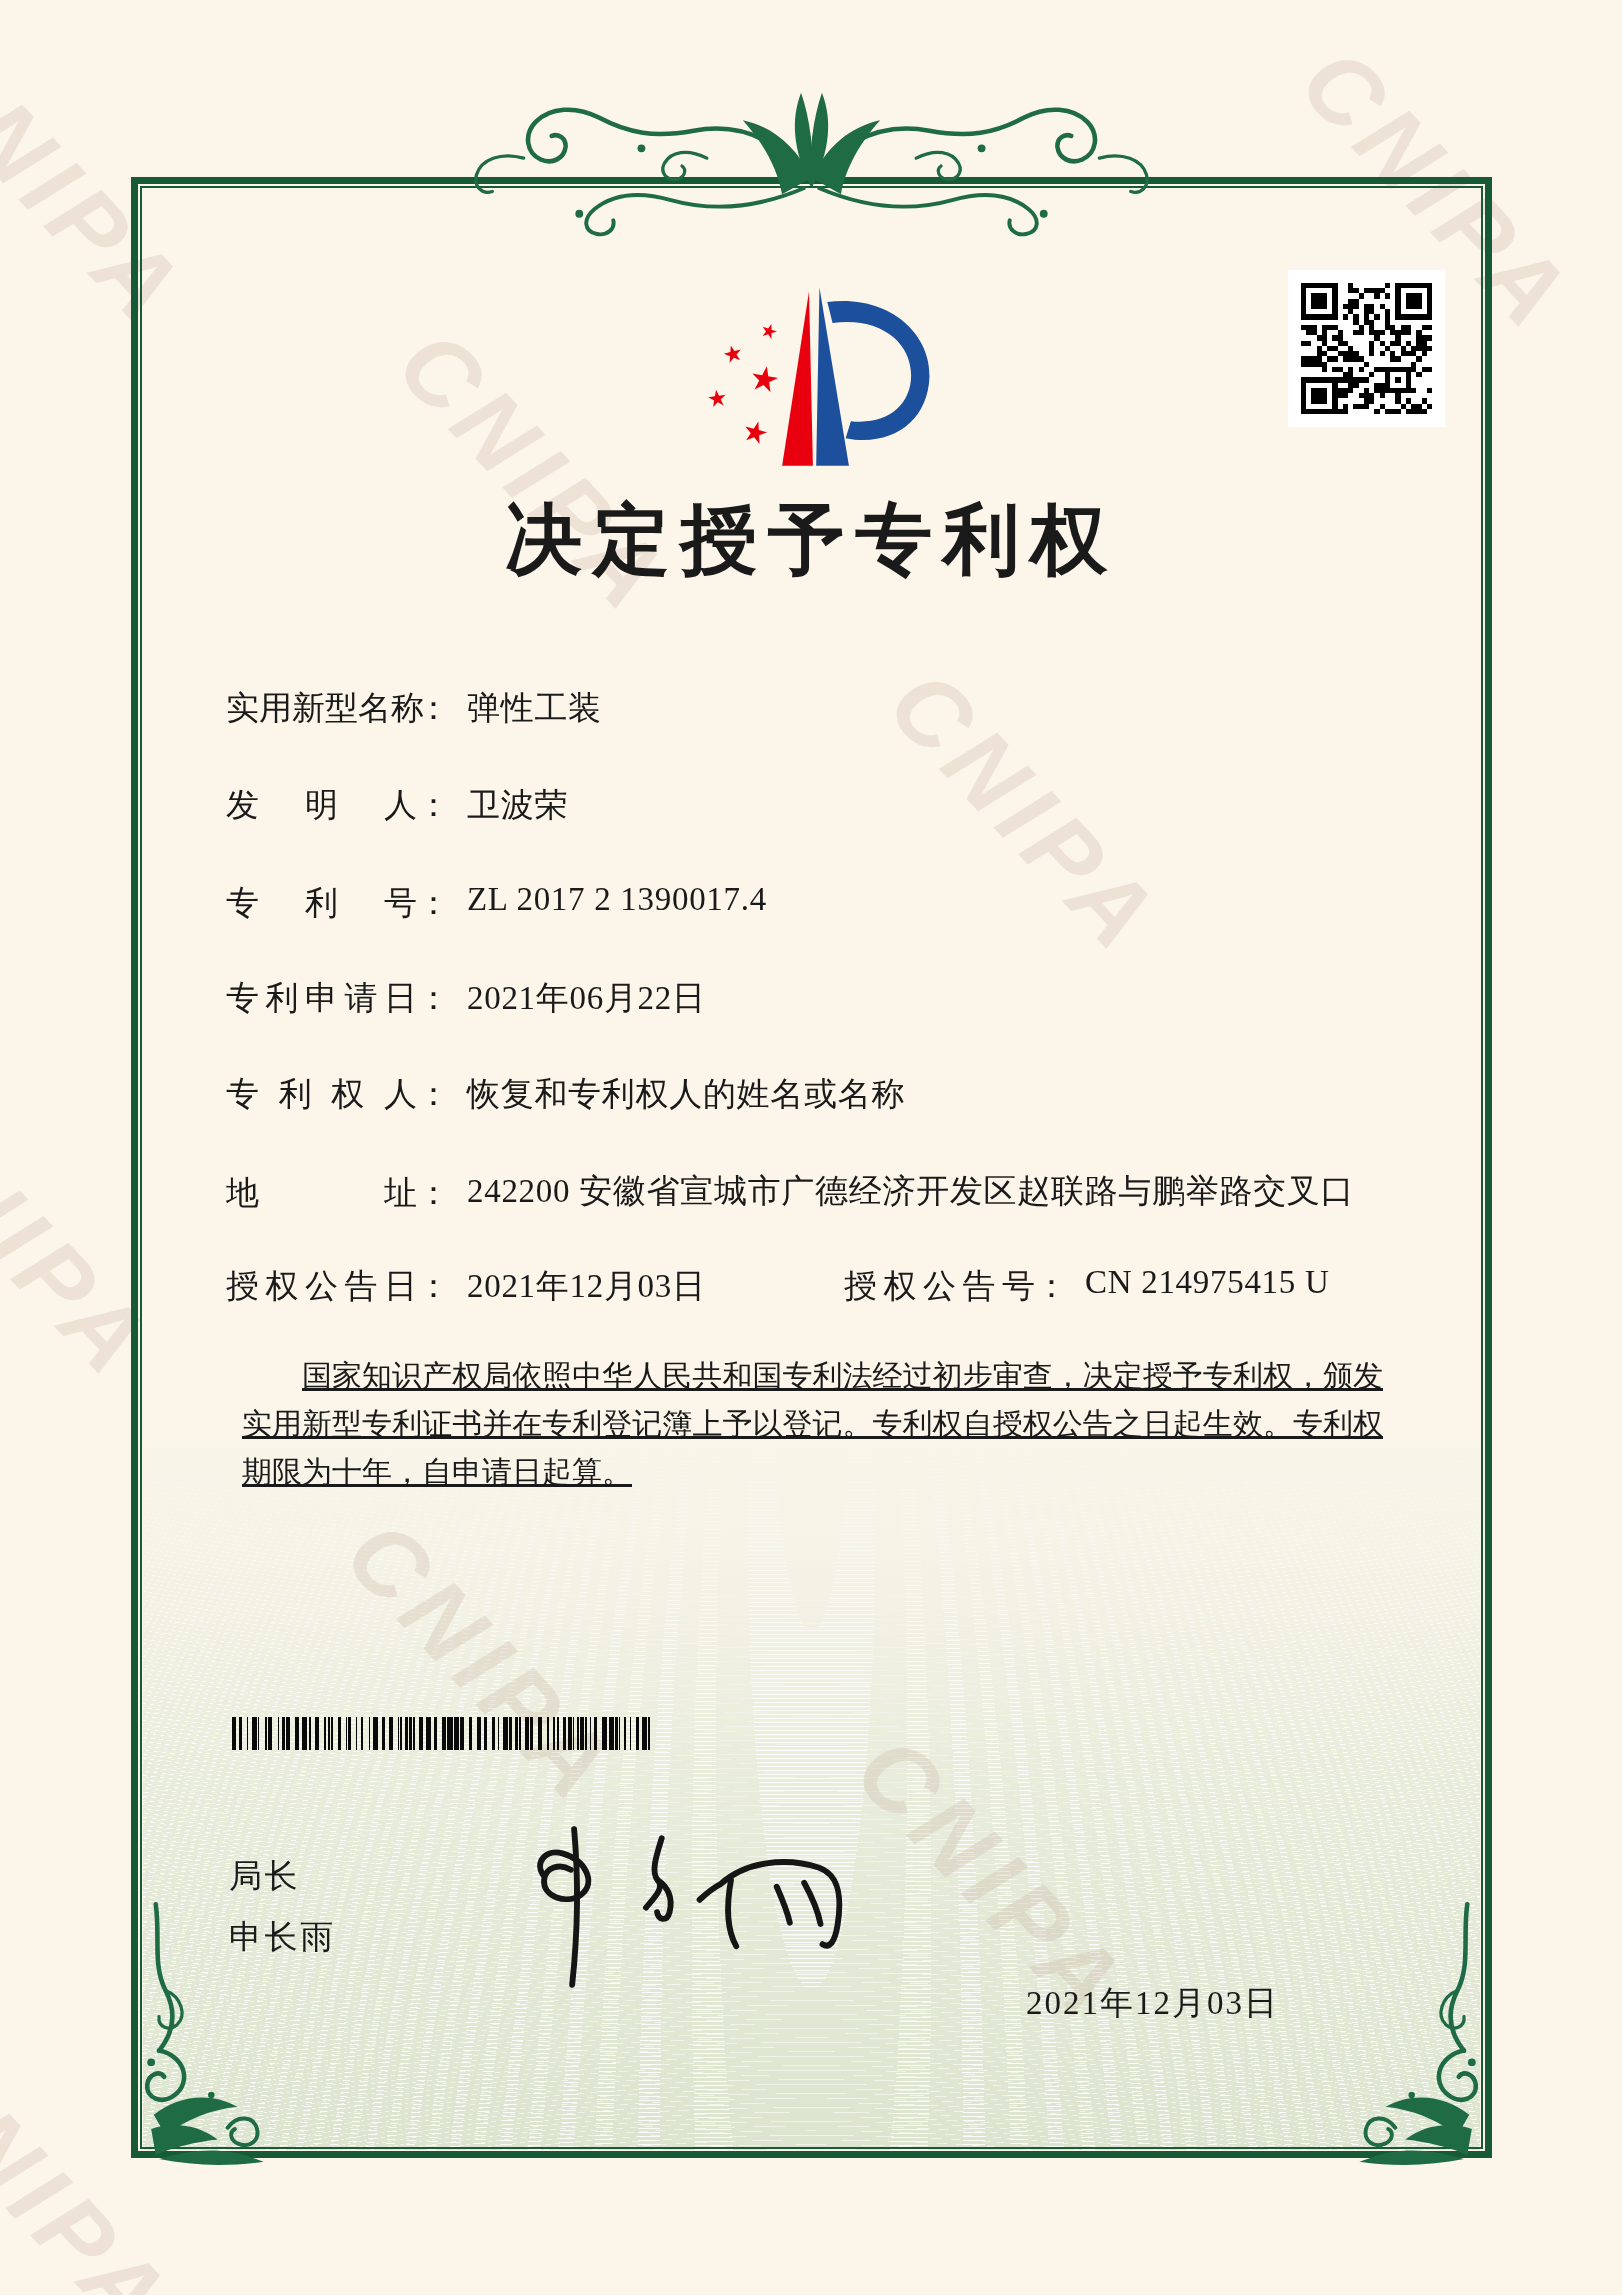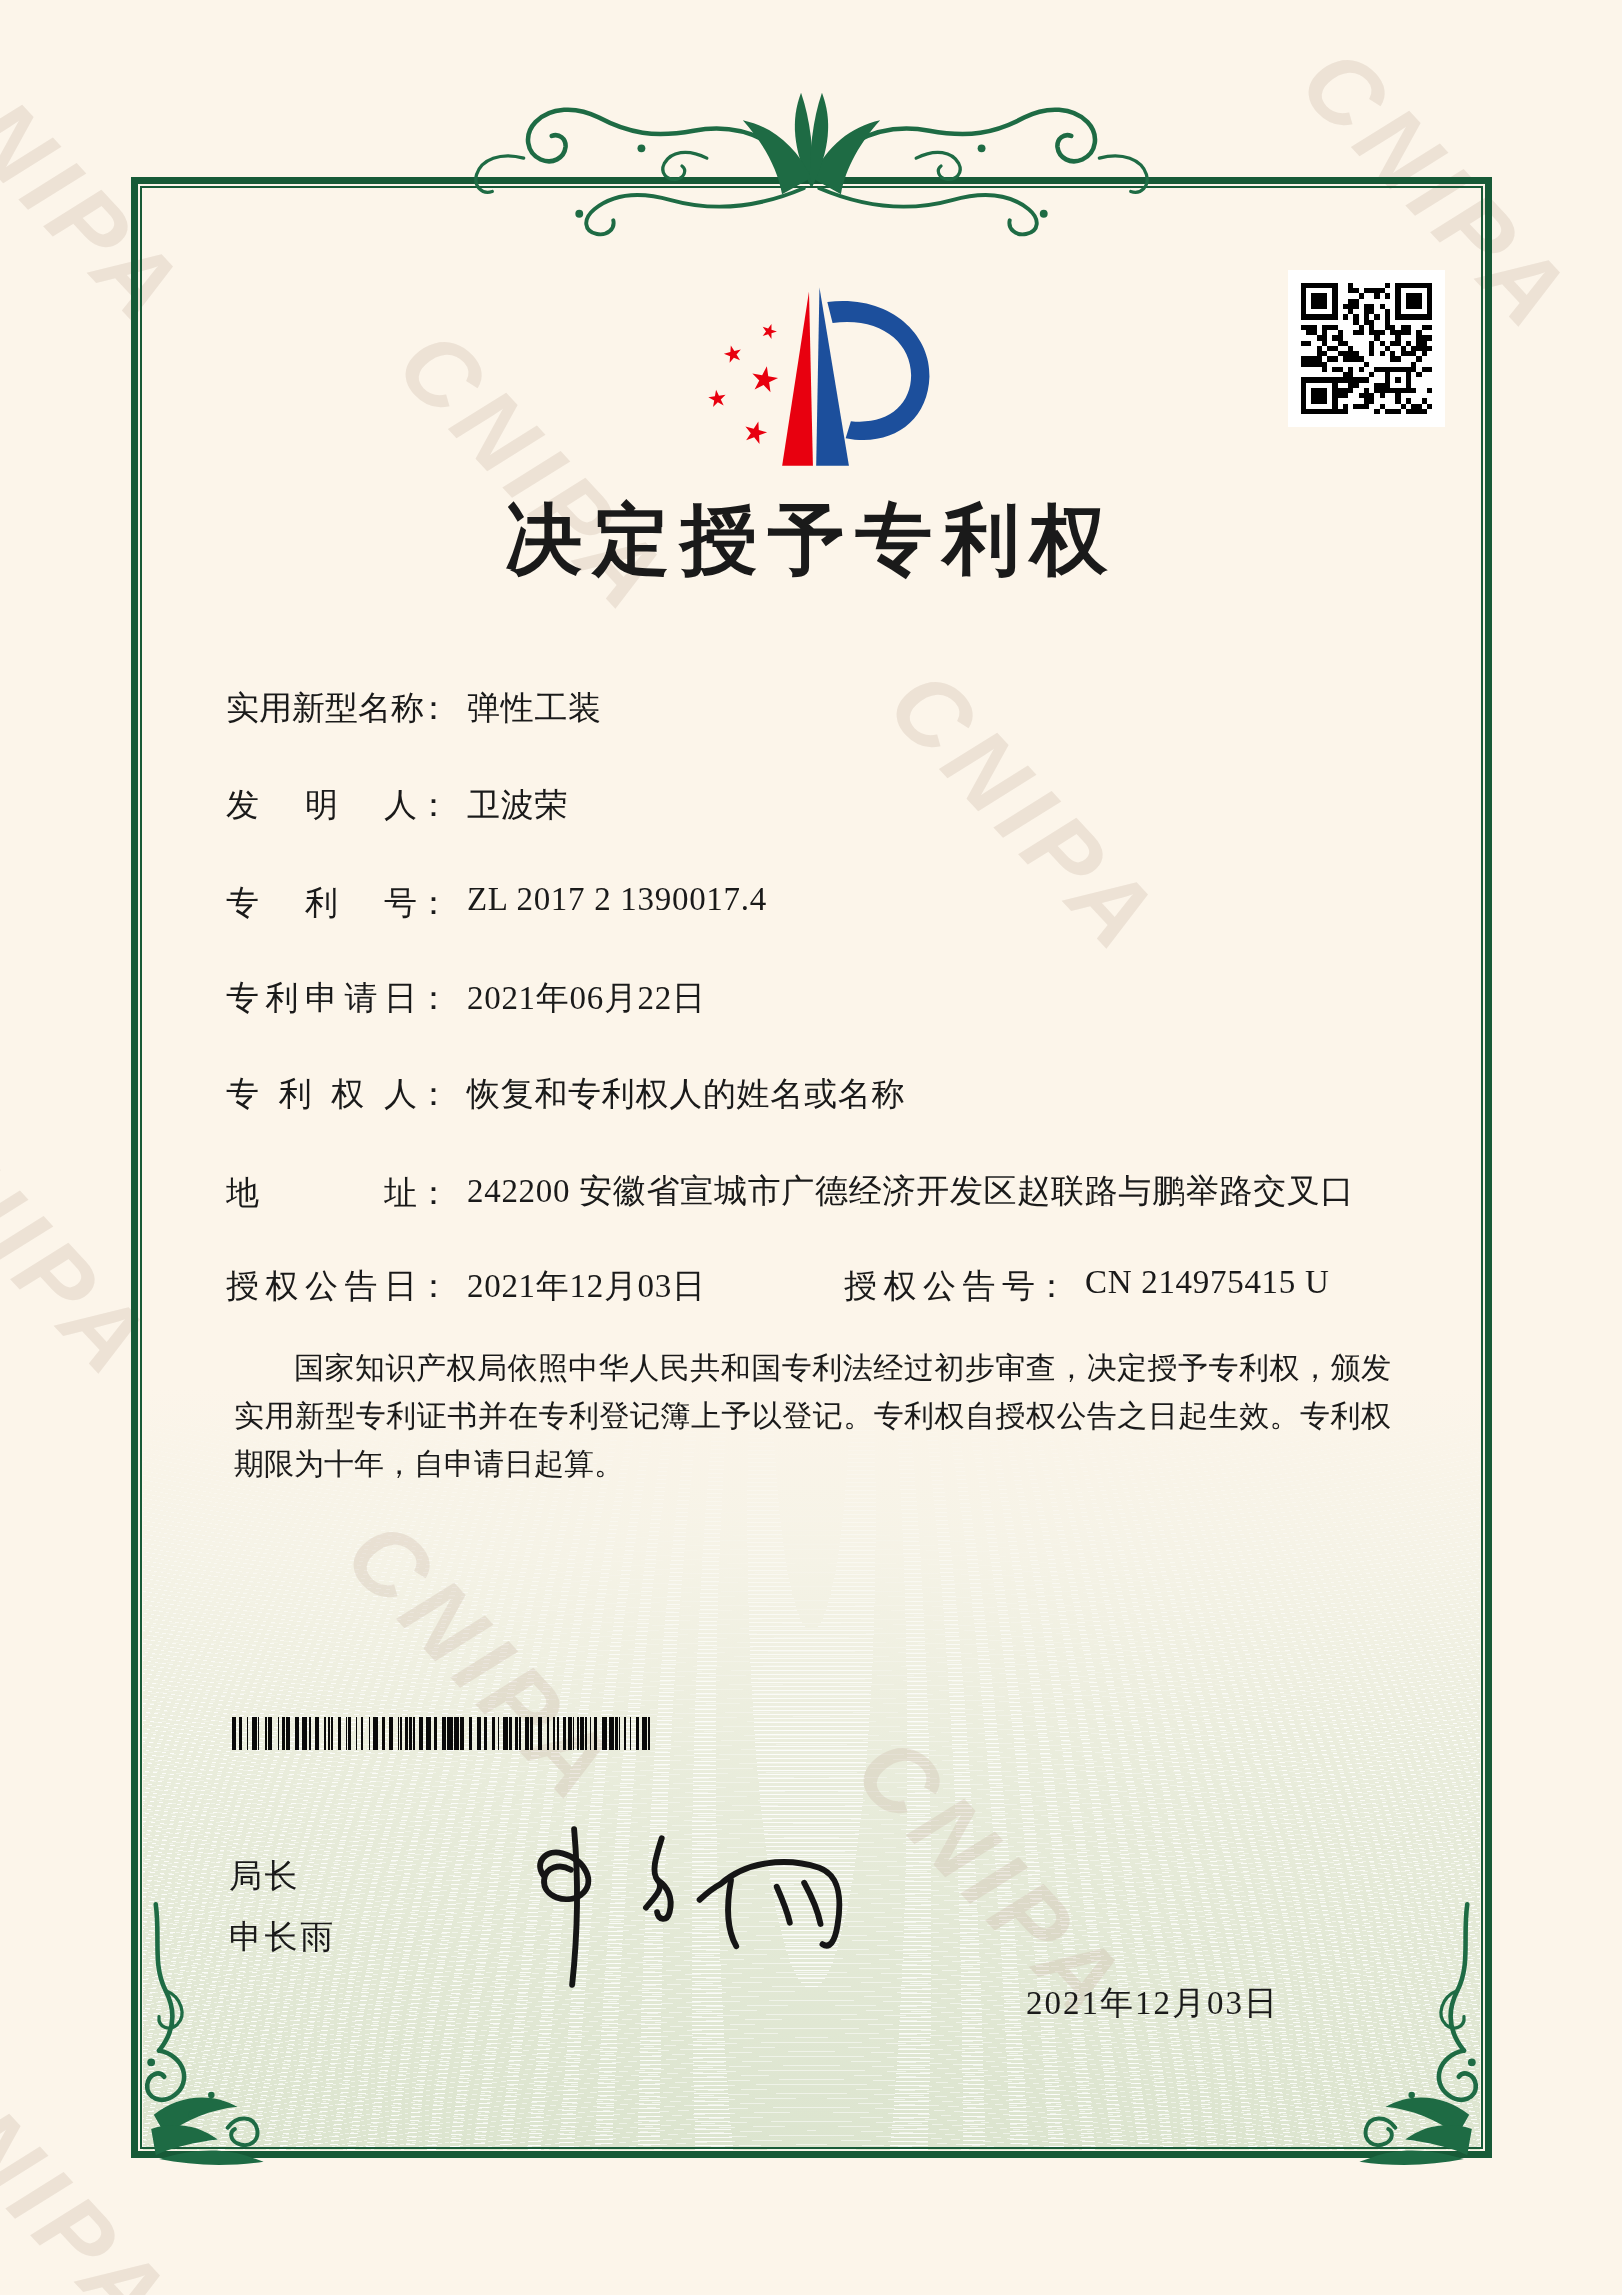--- a/index.html
+++ b/index.html
@@ -67,21 +67,21 @@
   
   .field-row{position:absolute;left:226px;font-size:33px;white-space:nowrap;z-index:5;}
   .label-box{display:inline-flex;justify-content:space-between;width:191px;vertical-align:top;}
   .colon{display:inline-block;vertical-align:top;}
   .value{display:inline-block;margin-left:17px;vertical-align:top;letter-spacing:0.7px;}
   .value.wide{white-space:normal;width:921px;line-height:41px;}
   .grant-group2{position:absolute;left:618px;top:0;white-space:nowrap;}
   
   .body-block{position:absolute;left:226px;top:1336px;width:1173px;z-index:5;
               font-size:30px;line-height:48px;text-align:justify;}
-  .body-block p{margin:8px;text-indent:60px;}
+  .body-block p{margin:16px;text-indent:60px;text-decoration:underline;}
   
   .barcode{position:absolute;left:232px;top:1717px;width:423px;height:33px;z-index:5;
            overflow:hidden;white-space:nowrap;font-size:0;}
   .barcode i{display:inline-block;height:33px;background:#090909;}
   .officer-title{position:absolute;left:229px;top:1854px;font-size:33px;letter-spacing:2.6px;z-index:5;
         font-family:"Liberation Sans","DejaVu Sans",sans-serif;}
   .officer-name{position:absolute;left:229px;top:1915px;font-size:33px;letter-spacing:2.6px;z-index:5;
         font-family:"Liberation Sans","DejaVu Sans",sans-serif;}
   .signature{position:absolute;left:497px;top:1820px;width:366px;height:170px;z-index:5;}
   .issue-date{position:absolute;left:1026px;top:1981px;font-size:33px;letter-spacing:2px;z-index:5;}

